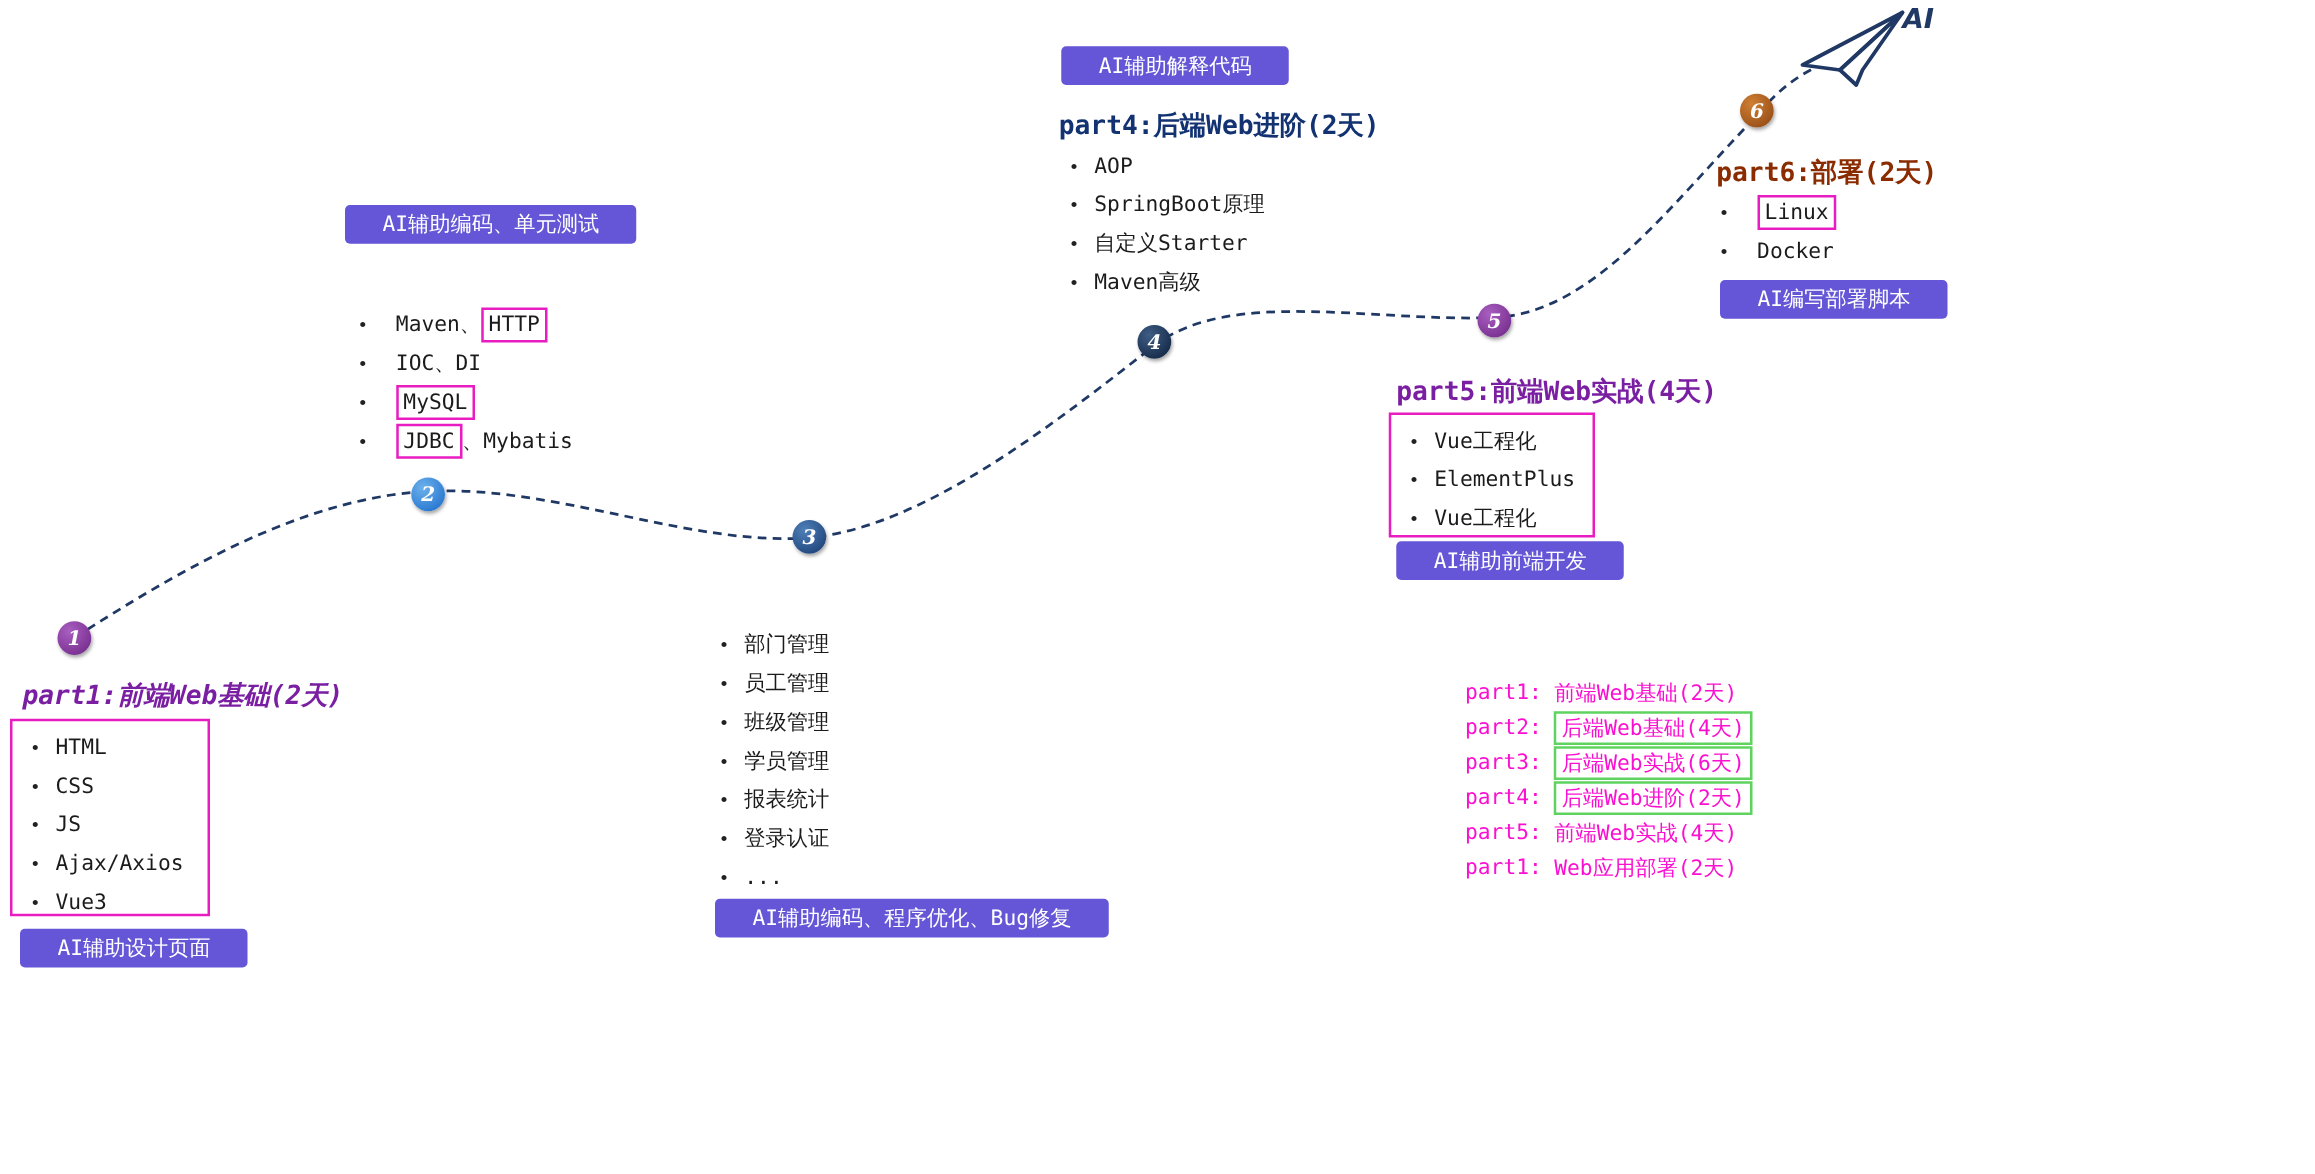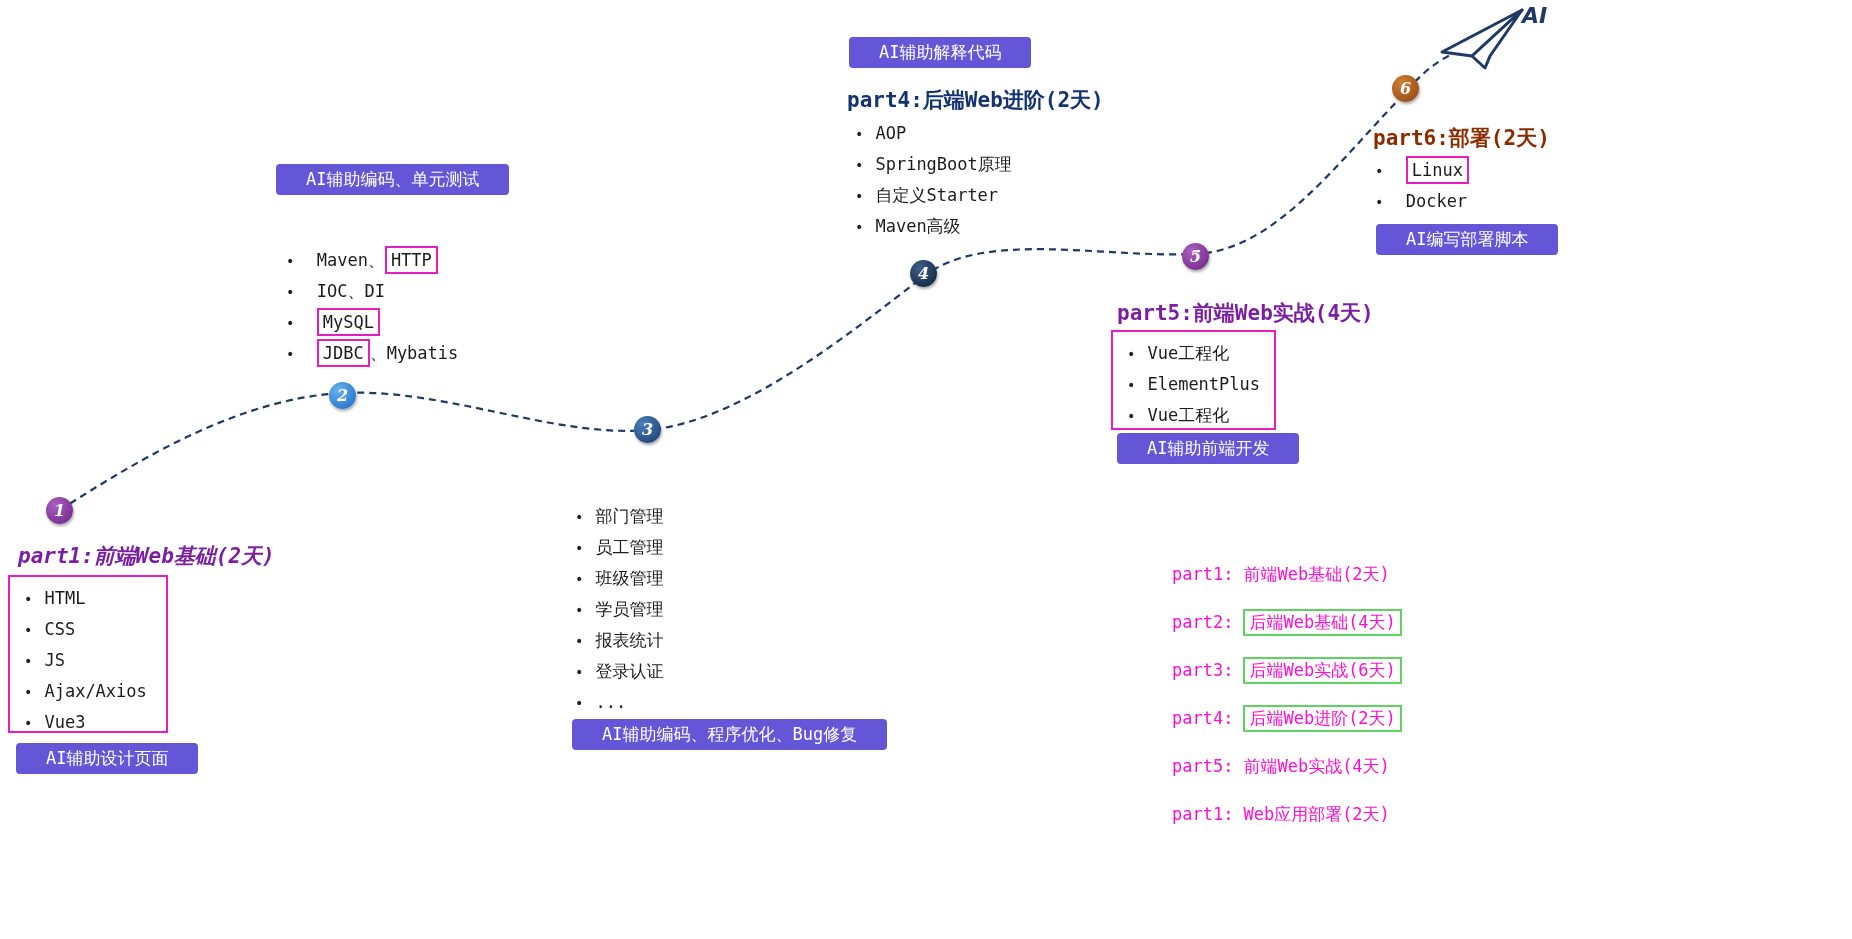--- a/index.html
+++ b/index.html
@@ -42,21 +42,21 @@
     line-height:24px;
   }
 
   .outline-box { position:absolute; border:2px solid #e81cc0; z-index:2; background:#fff; }
   .outline-box .list { padding:6px 0 0 14px; }
 
   .legend { position:absolute; z-index:2; }
   .legend-row {
     height:28px; font-size:17px; color:#fb0fd0; white-space:nowrap;
     font-family:"DejaVu Sans Mono","DejaVu Sans",sans-serif;
-    display:flex; align-items:center;margin-top:20px;
+    display:flex; align-items:center;
   }
   .legend-label { margin-right:10px; }
   .green-box { border:2px solid #5fd35f; padding:0 4px; }
 
   .plane-label {
     position:absolute; color:#1f3864; font-style:italic; font-weight:bold;
     font-size:22px; font-family:"DejaVu Sans","Liberation Sans",sans-serif; z-index:2;
   }
 </style>
 </head>

